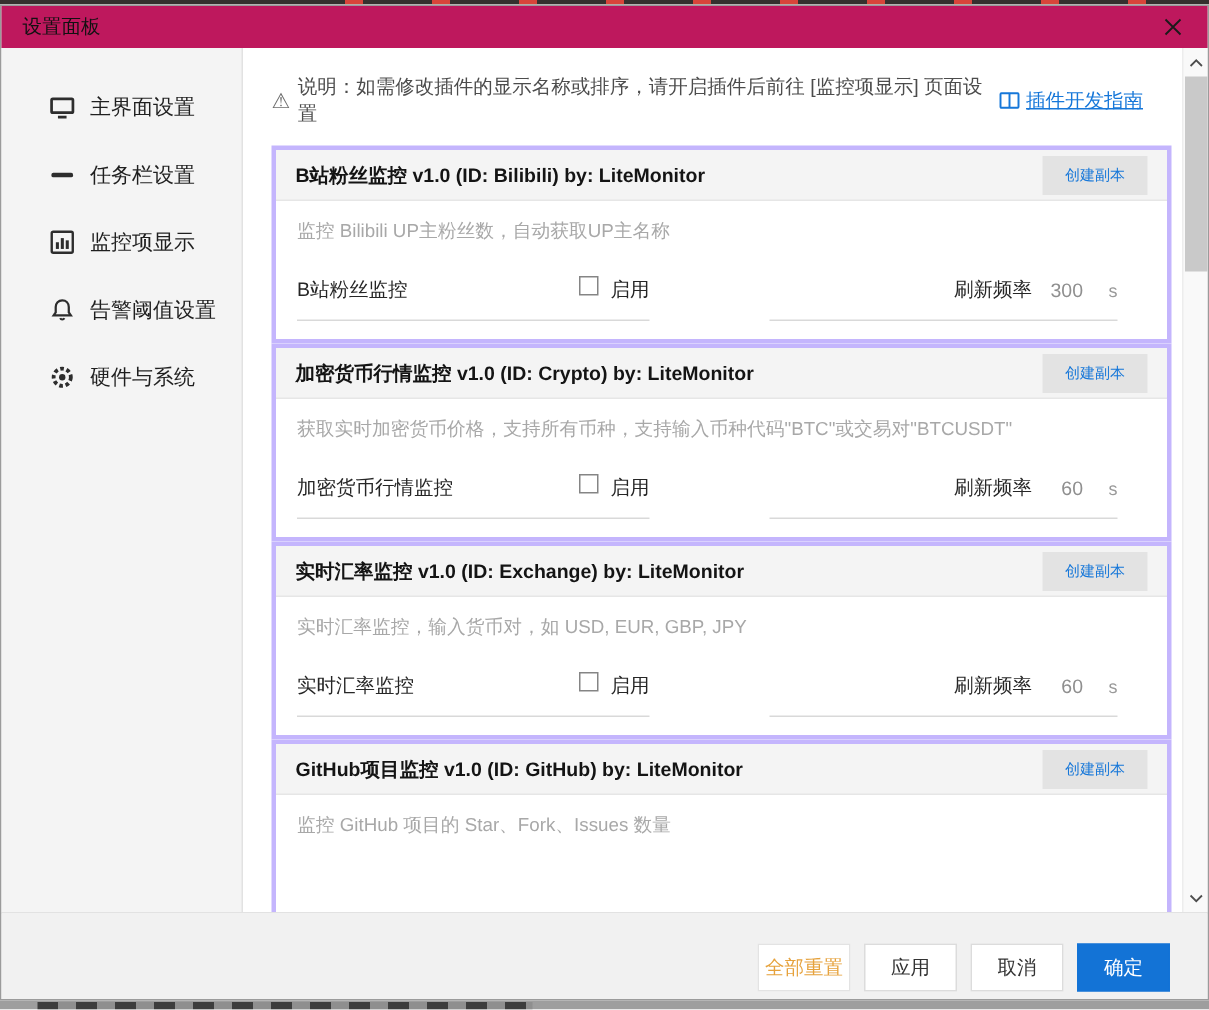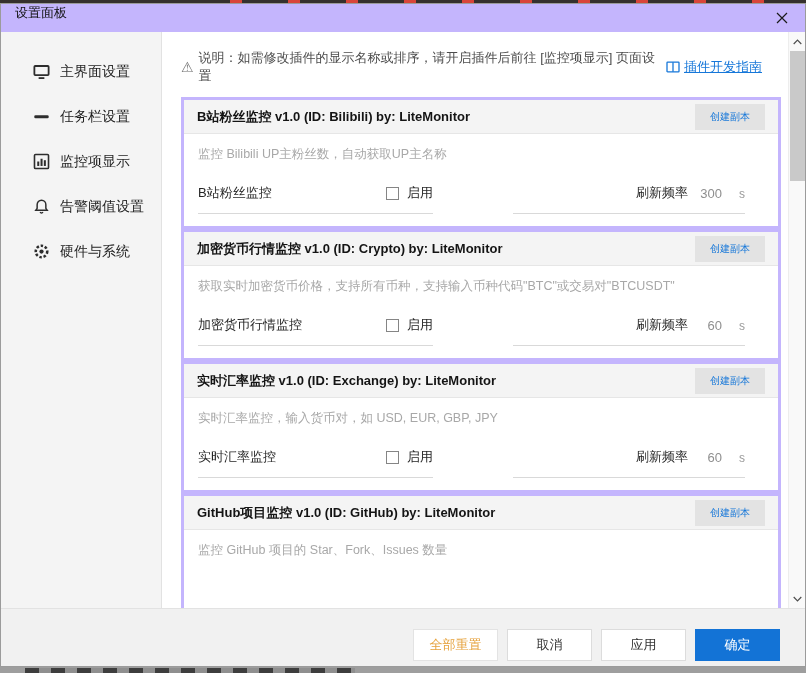--- a/index.html
+++ b/index.html
@@ -13,21 +13,21 @@
   .top-strip .red-dashes { position:absolute; left:230px; top:0; width:560px; height:3px;
     background:repeating-linear-gradient(90deg,#d8453a 0 12px, rgba(0,0,0,0) 12px 58px); }
   .bottom-strip { position:absolute; bottom:0; left:0; width:806px; height:6px; background:#9e9e9e; }
   .bottom-strip .glyph-frag { position:absolute; left:25px; top:1px; width:330px; height:5px;
     background:repeating-linear-gradient(90deg,#3d3d3d 0 14px, #8f8f8f 14px 26px); }
 
   
   .dialog { position:absolute; top:3px; left:0; width:806px; height:664px; background:#fff;
     border:1px solid #9b9b9b; display:flex; flex-direction:column; }
 
-  .titlebar { flex:0 0 28px; display:flex; align-items:flex-start; padding:0 12px 0 14px; background:#c4b5fd; position:relative; }
+  .titlebar { flex:0 0 28px; display:flex; align-items:center; padding:0 12px 0 14px; background:#be185d; position:relative; }
   .title { font-size:13px; color:#111; }
   .close-btn { position:absolute; right:12px; top:50%; transform:translateY(-50%); width:22px; height:22px;
     display:flex; align-items:center; justify-content:center; cursor:pointer; }
 
   .main { flex:1 1 auto; min-height:0; display:flex; border-bottom:1px solid #e2e2e2; }
 
   
   .sidebar { flex:0 0 161px; background:#f4f4f4; border-right:1px solid #e2e2e2; padding-top:21px;text-align:right; }
   .side-item { height:37px; margin:0 4px 8px 6px; display:flex; align-items:center; padding-left:23px;
     border-left:3px solid transparent; font-size:14px; color:#1f1f1f; cursor:pointer; }
@@ -47,37 +47,37 @@
   .card-title { font-size:13px; font-weight:bold; color:#141414; }
   .copy-btn { background:#e3e3e3; color:#1677d9; border:none; font-size:10px; padding:6px 15px;
     cursor:pointer; font-family:inherit; }
   .card-body { padding:12px 14px 0; }
   .desc { font-size:12.5px; color:#a8a8a8; }
   .controls { display:flex; margin-top:21px; }
   .field { border-bottom:1px solid #d9d9d9; padding-bottom:11px; display:flex; align-items:center;
     font-size:13px; color:#262626; }
   .name-field { width:235px; justify-content:space-between; }
   .freq-field { width:232px; margin-left:80px; justify-content:flex-end; }
-  .enable { display:flex; align-items:center; gap:8px; cursor:pointer; }
+  .enable { display:flex; align-items:flex-start; gap:8px; cursor:pointer; }
   .checkbox { width:13px; height:13px; border:1px solid #858585; background:#fff; display:inline-block; }
   .freq-value { display:flex; align-items:baseline; }
   .num { color:#8f8f8f; min-width:34px; text-align:right; }
   .unit { color:#9a9a9a; margin-left:17px; font-size:12px; }
 
   
   .scrollbar { flex:0 0 17px; background:#f9f9f9; border-left:1px solid #ededed; position:relative; }
   .sb-btn { position:absolute; left:0; width:100%; height:17px; display:flex; align-items:center;
     justify-content:center; cursor:pointer; }
   .sb-up { top:1px; } .sb-down { bottom:1px; }
   .sb-thumb { position:absolute; top:19px; left:1px; width:15px; height:130px; background:#c9c9c9; cursor:pointer; }
 
   
   .footer { flex:0 0 57px; background:#f1f1f1; display:flex; justify-content:flex-end;
     align-items:flex-start; padding:20px 25px 0 0; gap:9px; }
-  .fbtn { width:85px; height:32px; font-size:13px; font-family:inherit; cursor:pointer;
+  .fbtn { width:62px; height:32px; font-size:13px; font-family:inherit; cursor:pointer;
     display:flex; align-items:center; justify-content:center;text-align:center; }
   .btn-default { background:#fff; border:1px solid #dcdcdc; color:#333; }
   .btn-warning { background:#fff; border:1px solid #e3e3e3; color:#e6a23c; }
   .btn-primary { background:#1373d6; border:1px solid #1373d6; color:#fff; }
 </style>
 </head>
 <body>
 
 <div class="screen">
 
@@ -257,22 +257,22 @@
         <span class="sb-btn sb-down">
           <svg width="9" height="6" viewBox="0 0 9 6">
               <path d="M0.7 1 L4.5 4.8 L8.3 1" fill="none" stroke="#4e4e4e" stroke-width="1.2"></path>
             </svg>
         </span>
       </div>
     </div>
 
     <div class="footer">
         <button class="fbtn btn-warning">全部重置</button>
+        <button class="fbtn btn-default">应用</button>
         <button class="fbtn btn-default">取消</button>
-        <button class="fbtn btn-default">应用</button>
         <button class="fbtn btn-primary">确定</button>
       </div>
   </div>
 
   <div class="bottom-strip">
     <span class="glyph-frag"></span>
   </div>
 </div>
 
 </body></html>

